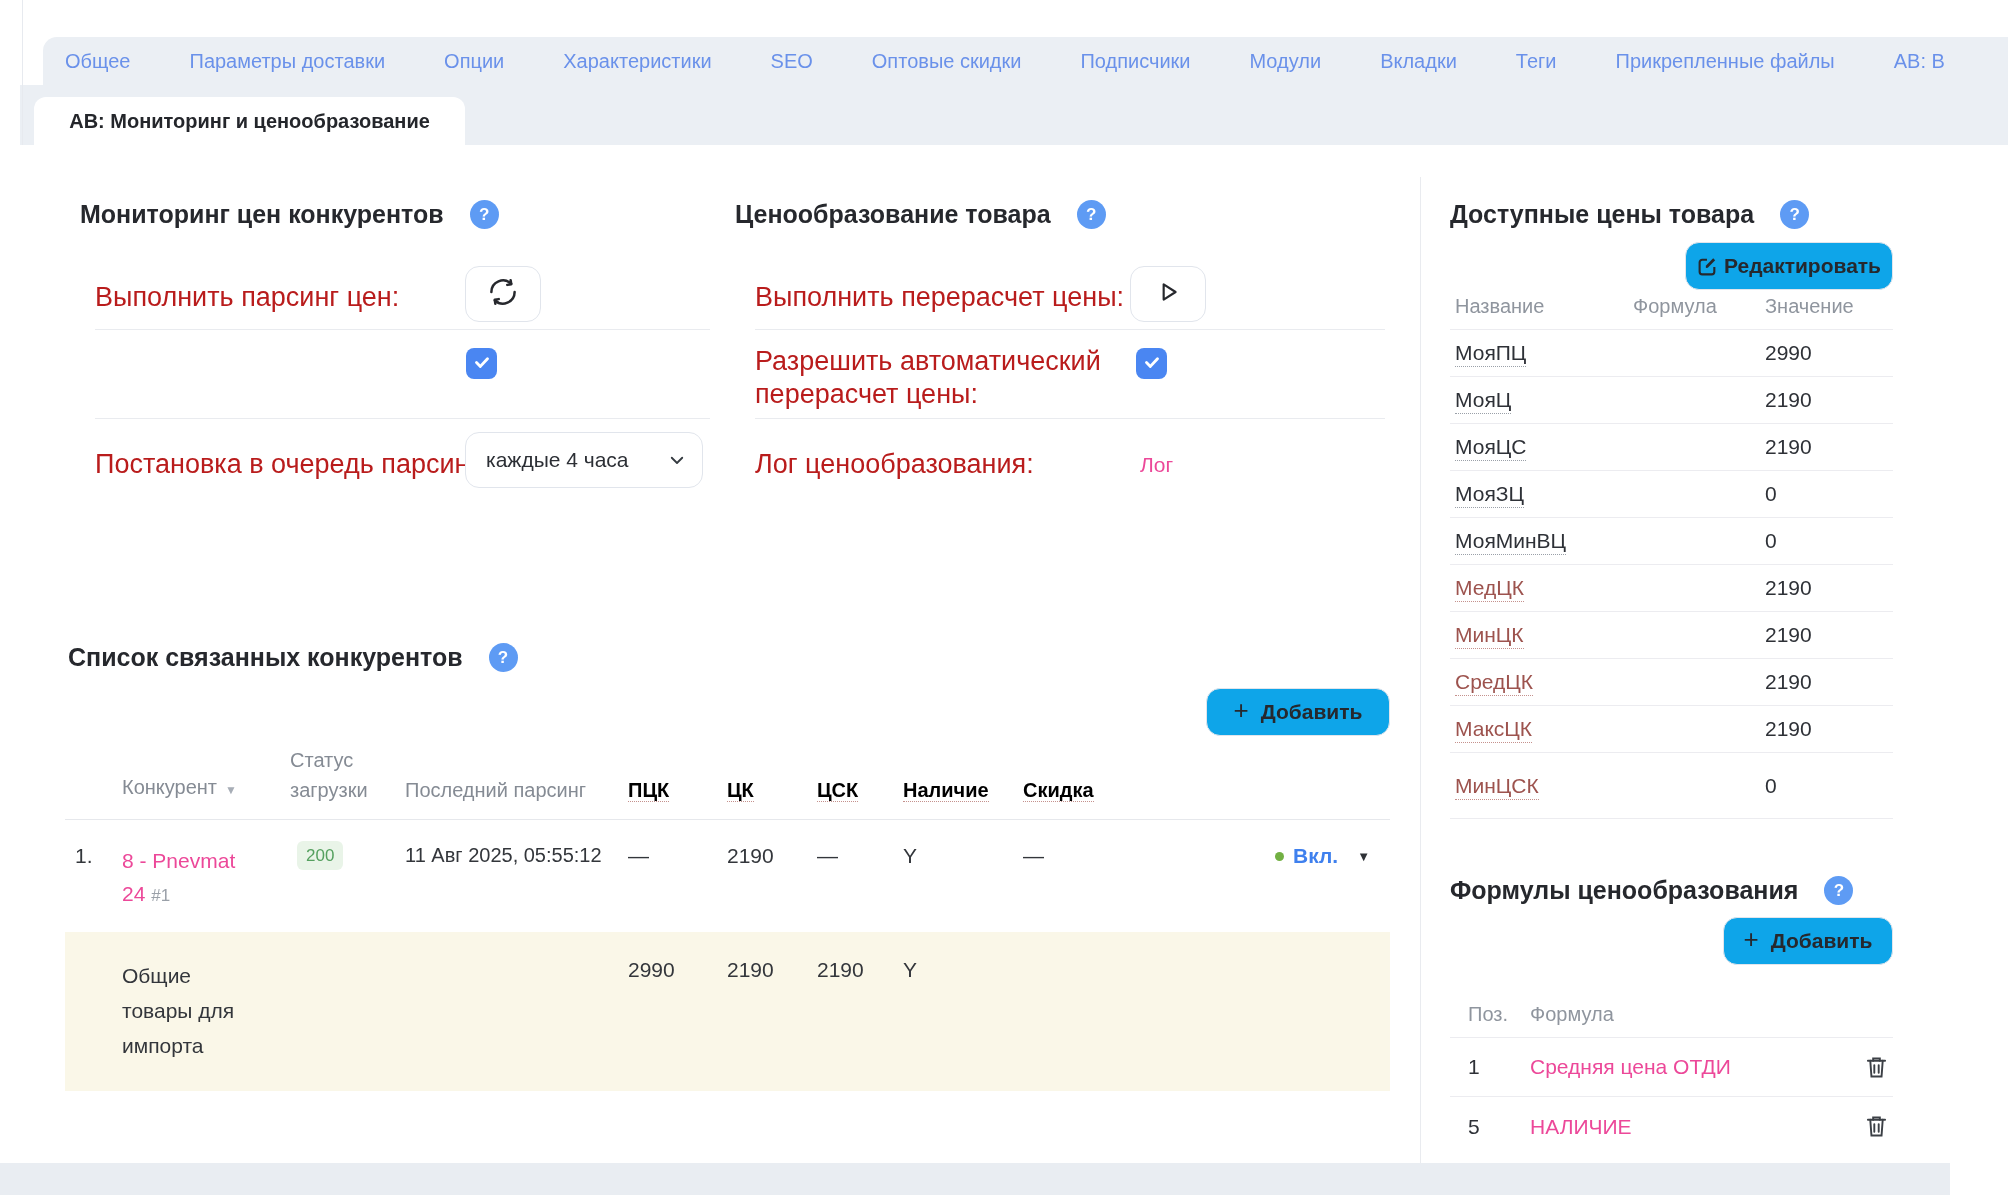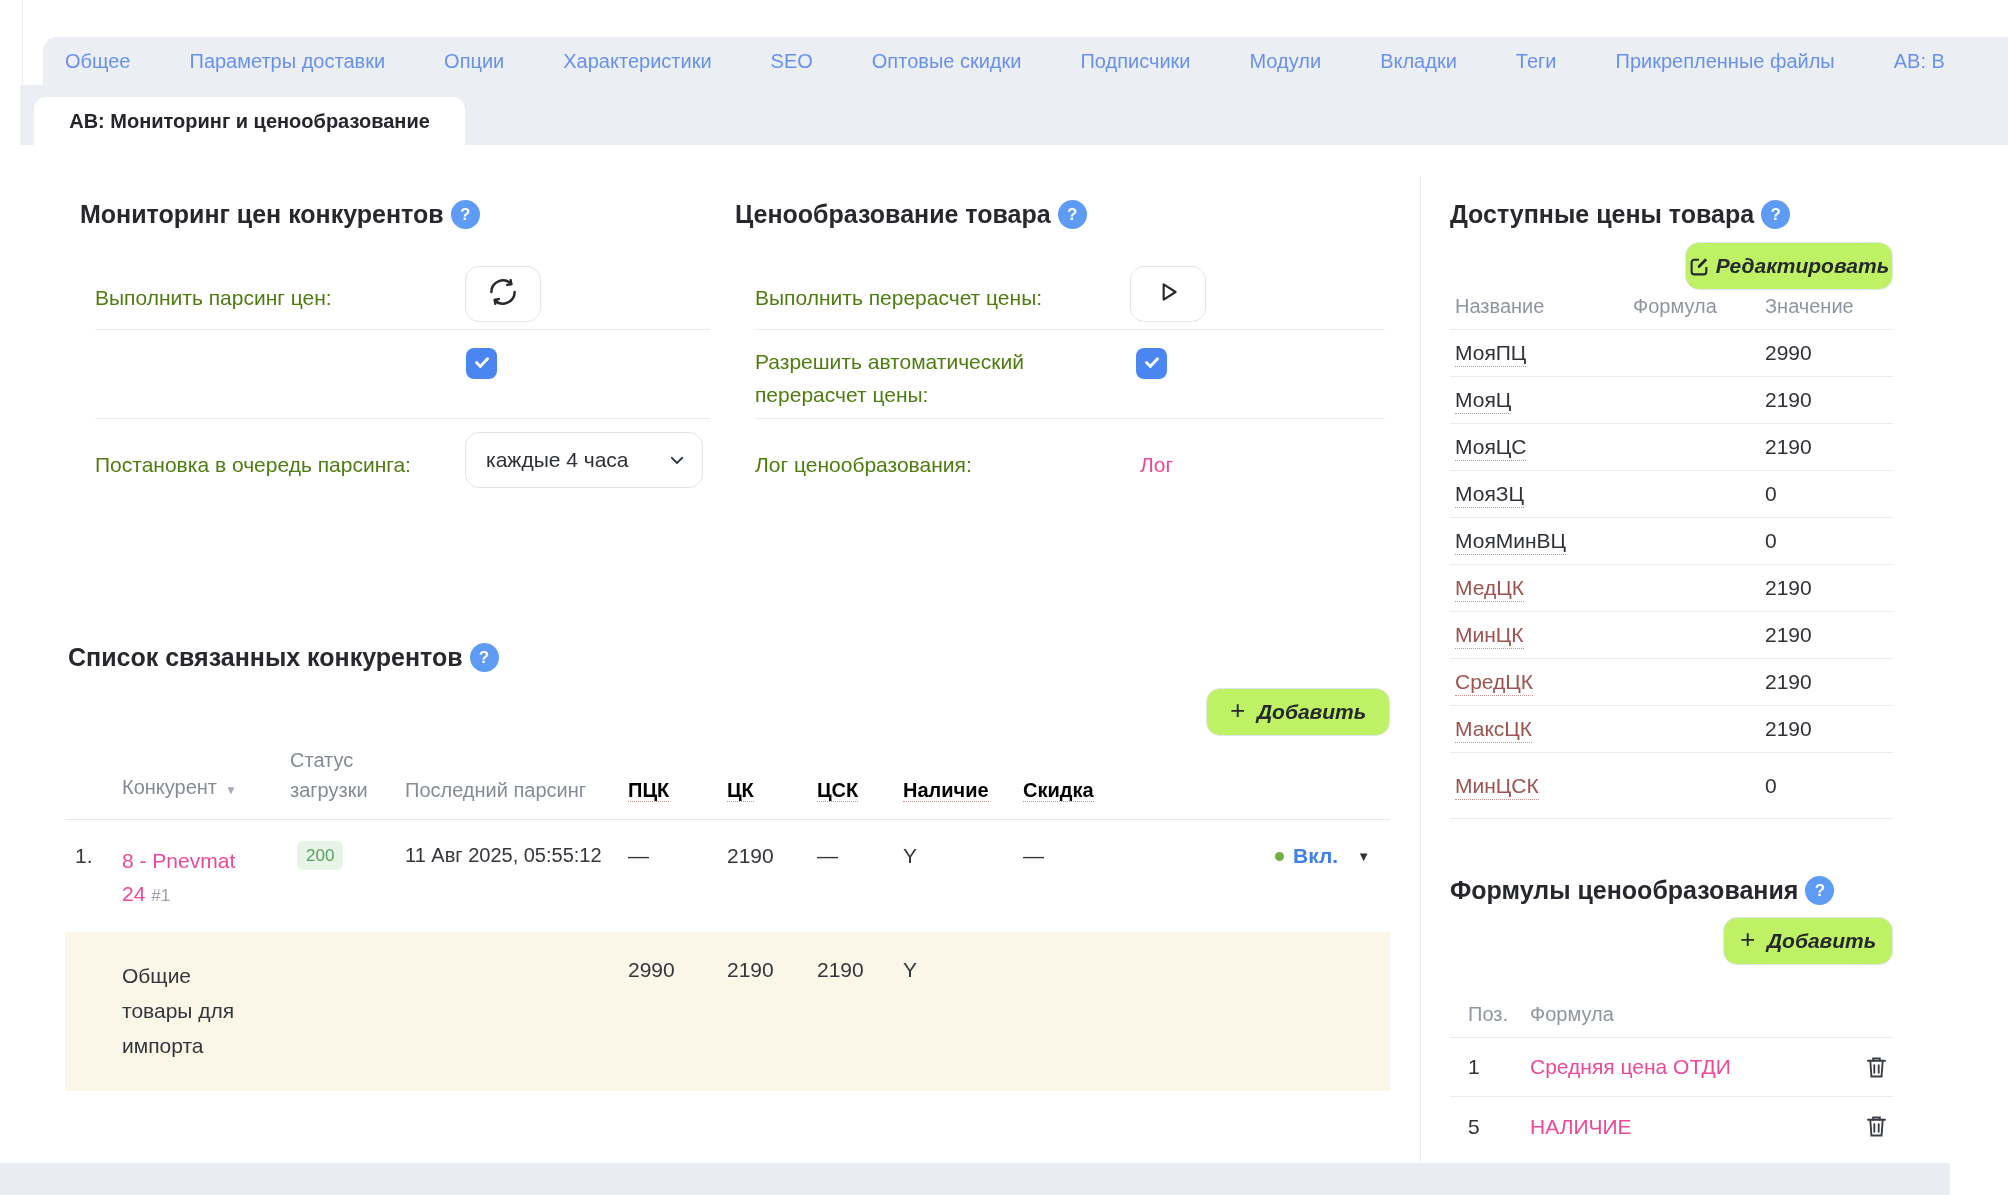--- a/index.html
+++ b/index.html
@@ -11,29 +11,29 @@
   .shell2{left:20px;top:85px;right:0;height:60px;background:#ebeff4;}
   .tabs1{left:65px;top:37px;height:48px;display:flex;align-items:center;gap:59px;font-size:20px;color:#6a91ea;white-space:nowrap;}
   .tabs2{left:490px;top:85px;height:60px;display:flex;align-items:center;gap:50px;font-size:20px;color:#6a91ea;white-space:nowrap;}
   .tab{cursor:pointer;}
   .active-tab{left:34px;top:97px;width:431px;height:48px;background:#fff;border-radius:12px 12px 0 0;display:flex;align-items:center;justify-content:center;font-size:20px;font-weight:700;color:#24262b;white-space:nowrap;}
   .content{left:0;top:145px;width:2008px;height:1018px;background:#fff;}
   .vline-left{left:22px;top:0;width:1px;height:1163px;background:#e7eaef;}
   .vline-side{left:1420px;top:177px;width:1px;height:986px;background:#e9ebef;}
   .bottom-strip{left:0;top:1163px;width:1950px;height:32px;background:#e9edf2;}
   
-  .sec-title{display:flex;align-items:center;gap:7px;font-size:25px;font-weight:700;color:#26282d;white-space:nowrap;}
+  .sec-title{display:flex;align-items:center;gap:26px;font-size:25px;font-weight:700;color:#26282d;white-space:nowrap;}
   .help-badge{width:29px;height:29px;border-radius:50%;background:#5e9bf4;color:#fff;font-size:17px;font-weight:700;display:flex;align-items:center;justify-content:center;flex:0 0 auto;}
   
-  .form-label{font-size:21px;color:#4d7c0f;line-height:33px;}
+  .form-label{font-size:27px;color:#b91c1c;line-height:33px;}
   .icon-btn{background:#fff;border:1px solid #e1e5ec;border-radius:14px;display:flex;align-items:center;justify-content:center;cursor:pointer;box-sizing:border-box;}
   .divider{height:1px;background:#e9ebef;}
   .checkbox{width:31px;height:31px;border-radius:8px;background:#4a86f2;display:flex;align-items:center;justify-content:center;box-sizing:border-box;}
   .select{background:#fff;border:1px solid #e1e5ec;border-radius:14px;display:flex;align-items:center;justify-content:space-between;padding:0 16px 0 20px;font-size:21px;color:#2c2f35;box-sizing:border-box;cursor:pointer;}
-  .btn{background:#bef264;border:1px solid #e1e5ec;border-radius:14px;display:flex;align-items:center;justify-content:center;font-size:21px;font-weight:700;color:#26282d;gap:12px;box-sizing:border-box;cursor:pointer;white-space:nowrap;font-style:italic;}
+  .btn{background:#0ea5e9;border:1px solid #e1e5ec;border-radius:14px;display:flex;align-items:center;justify-content:center;font-size:21px;font-weight:700;color:#26282d;gap:12px;box-sizing:border-box;cursor:pointer;white-space:nowrap;}
   .link{color:#ec4899;cursor:pointer;}
   
   .pt{width:443px;}
   .pt-head{display:grid;grid-template-columns:178px 132px 1fr;font-size:20px;color:#8f959e;align-items:end;padding:0 0 11px 5px;border-bottom:1px solid #ececf0;}
   .pt-row{display:grid;grid-template-columns:178px 132px 1fr;align-items:center;height:46px;border-bottom:1px solid #ececf0;font-size:21px;color:#2e3137;padding-left:5px;}
   .pt-row:last-child{height:65px;}
   .pname{justify-self:start;border-bottom:1px dotted #9aa0a8;line-height:27px;cursor:pointer;}
   .pname.maroon{color:#9d534e;border-bottom-color:#c5918d;}
   
   .ft-head{display:grid;grid-template-columns:62px 1fr 44px;font-size:20px;color:#8f959e;align-items:center;height:46px;border-bottom:1px solid #ececf0;padding-left:18px;box-sizing:border-box;}

